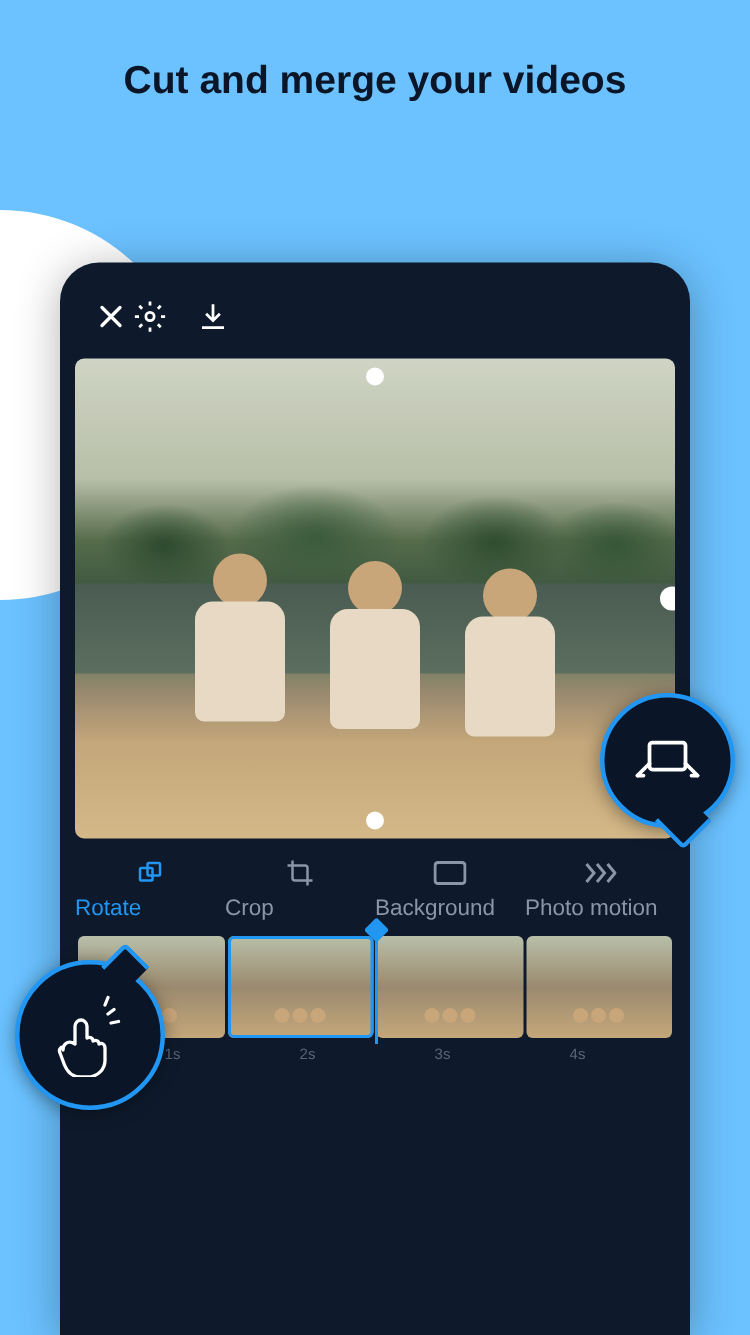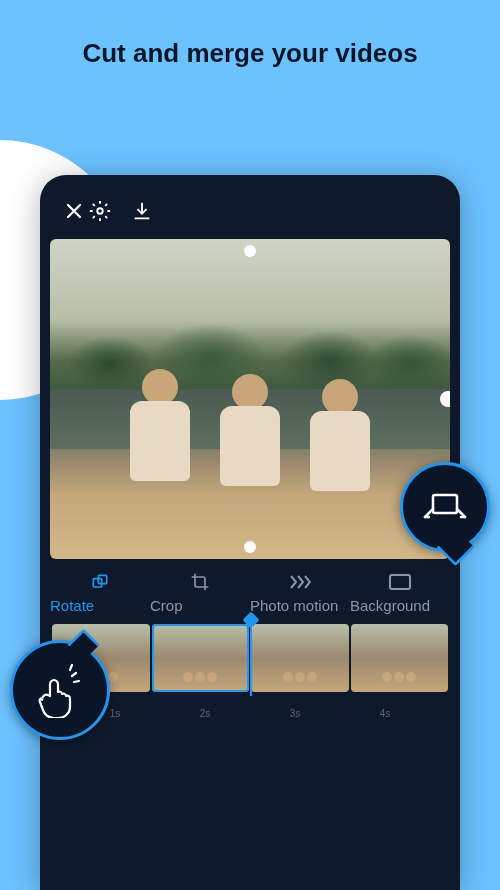--- a/index.html
+++ b/index.html
@@ -31,21 +31,21 @@
 .tool.active{color:#2196F3}
 .tool-icon{height:22px;display:flex;align-items:center;justify-content:center;margin-bottom:4px}
 .timeline{position:relative;height:90px;margin-top:4px}
 .clips{display:flex;height:68px;gap:2px;padding:0 2px}
 .clip{flex:1;border-radius:4px;overflow:hidden;background:linear-gradient(180deg,#b8bfa8 0%,#9b8a6f 50%,#c4a77a 100%);position:relative}
 .clip.selected{outline:2px solid #2196F3;outline-offset:-2px}
 .clip-people{position:absolute;inset:10px 6px;display:flex;justify-content:center;align-items:flex-end;gap:2px}
 .mini-head{width:10px;height:10px;border-radius:50%;background:#c9a57a}
 .playhead{position:absolute;left:50%;top:-4px;bottom:18px;width:2px;background:#2196F3}
 .playhead::before{content:'';position:absolute;top:-6px;left:-5px;width:12px;height:12px;background:#2196F3;border-radius:2px;transform:rotate(45deg)}
-.ruler{display:flex;justify-content:space-around;color:#5a6678;font-size:10px;margin-top:16px;padding:0 20px}
+.ruler{display:flex;justify-content:space-around;color:#5a6678;font-size:10px;margin-top:6px;padding:0 20px}
 .bottom-controls{display:flex;align-items:center;justify-content:space-around;padding:18px 20px 0}
 .ctrl{text-align:center;color:#8a96a8;font-size:10px;cursor:pointer}
 .ctrl-icon{height:24px;display:flex;align-items:center;justify-content:center;margin-bottom:4px;color:#fff}
 .cut-btn{width:56px;height:56px;background:#2196F3;border-radius:50%;display:flex;align-items:center;justify-content:center;cursor:pointer;margin-top:-10px}
 .bubble{position:absolute;background:#0a1628;border-radius:50%;display:flex;align-items:center;justify-content:center;box-shadow:0 2px 12px rgba(0,0,0,0.4);border:3px solid #2196F3}
 .bubble-split{width:90px;height:90px;right:10px;top:462px;z-index:10}
 .bubble-split::after{content:'';position:absolute;bottom:-12px;right:18px;width:24px;height:24px;background:#0a1628;border-right:3px solid #2196F3;border-bottom:3px solid #2196F3;transform:rotate(45deg);border-radius:0 0 4px 0}
 .bubble-hand{width:100px;height:100px;left:10px;top:640px;z-index:10}
 .bubble-hand::after{content:'';position:absolute;top:-10px;right:12px;width:20px;height:20px;background:#0a1628;border-left:3px solid #2196F3;border-top:3px solid #2196F3;transform:rotate(45deg);border-radius:4px 0 0 0}
 svg{display:block}
@@ -116,32 +116,32 @@
       <div class="tool-icon">
           <svg width="20" height="20" viewBox="0 0 24 24" fill="none" stroke="#8a96a8" stroke-width="2">
             <path d="M6 2v14a2 2 0 002 2h14M2 6h14a2 2 0 012 2v14"></path>
           </svg>
         </div>
       <div>Crop</div>
     </div>
     <div class="tool">
       <div class="tool-icon">
           <svg width="22" height="16" viewBox="0 0 22 16" fill="none" stroke="#8a96a8" stroke-width="2">
+            <rect x="1" y="1" width="20" height="14" rx="2"></rect>
+          </svg>
+        </div>
+      <div>Background</div>
+    </div>
+    <div class="tool">
+      <div class="tool-icon">
+          <svg width="22" height="16" viewBox="0 0 22 16" fill="none" stroke="#8a96a8" stroke-width="2">
             <path d="M2 2l5 6-5 6M9 2l5 6-5 6M16 2l5 6-5 6"></path>
           </svg>
         </div>
       <div>Photo motion</div>
-    </div>
-    <div class="tool">
-      <div class="tool-icon">
-          <svg width="22" height="16" viewBox="0 0 22 16" fill="none" stroke="#8a96a8" stroke-width="2">
-            <rect x="1" y="1" width="20" height="14" rx="2"></rect>
-          </svg>
-        </div>
-      <div>Background</div>
     </div>
   </div>
 
   <div class="timeline">
     <div class="clips">
       <div class="clip">
           <div class="clip-people">
             <div class="mini-head"></div>
             <div class="mini-head"></div>
             <div class="mini-head"></div>

